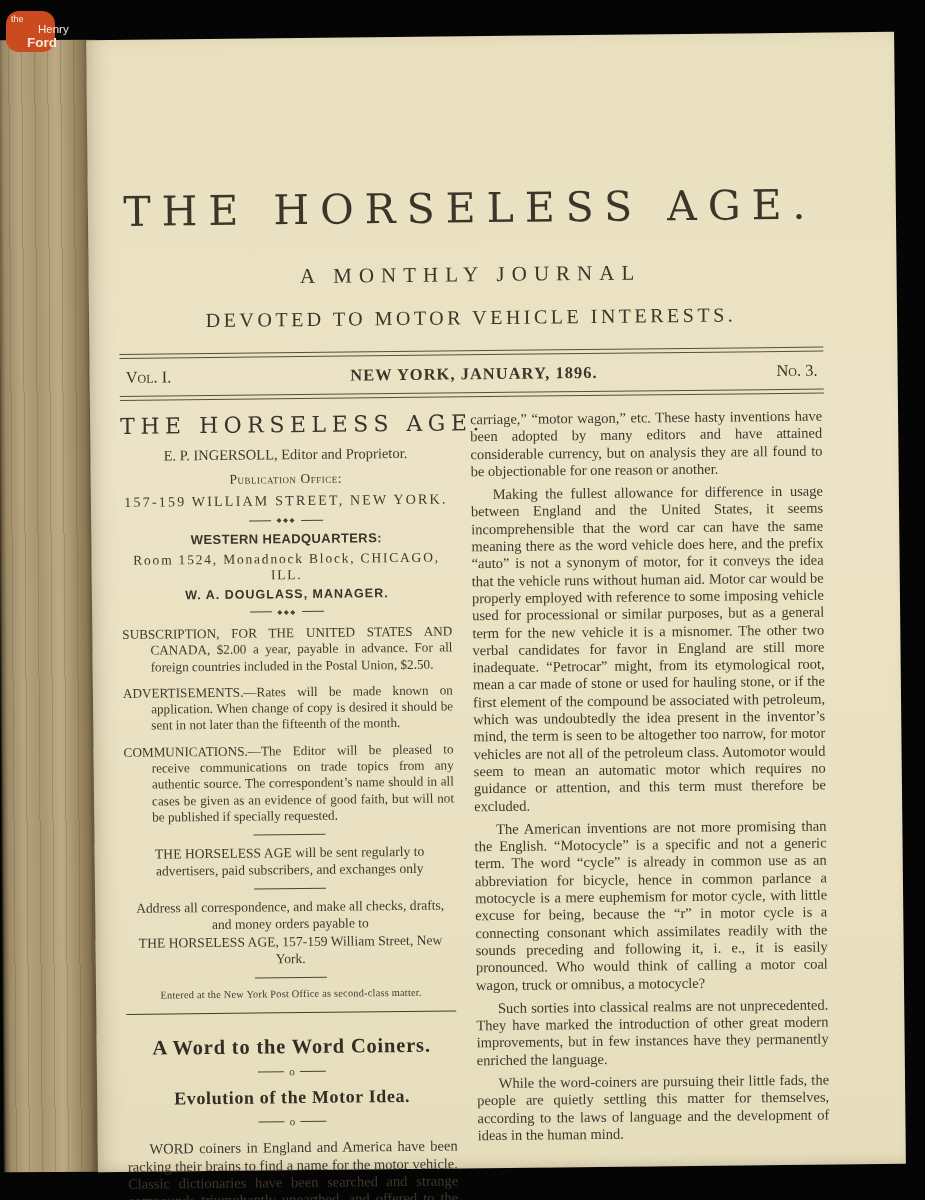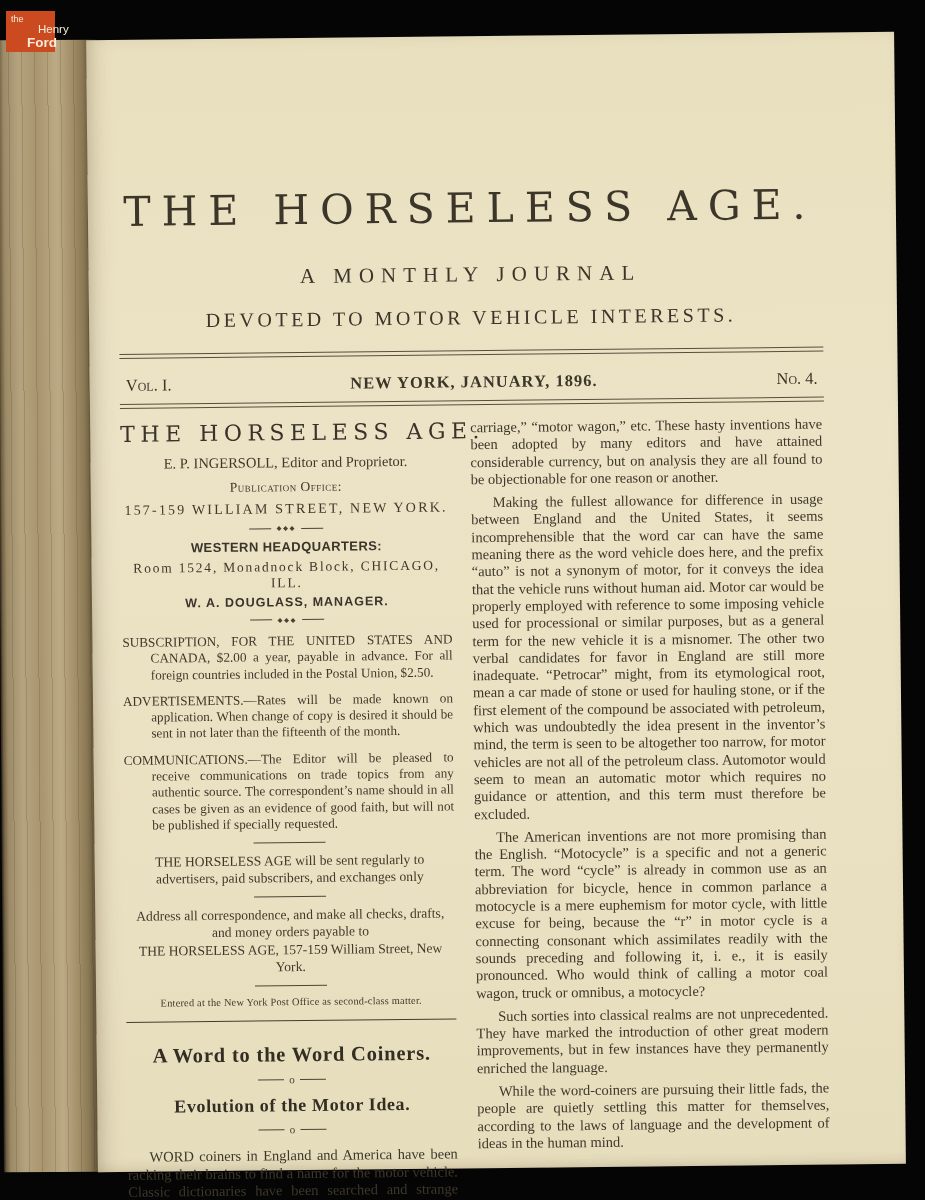--- a/index.html
+++ b/index.html
@@ -39,21 +39,21 @@
   .rule-double { border-top:1px solid #564f3c; border-bottom:1px solid #564f3c; height:3px; }
   .rule-short  { width:72px; margin:10px auto; border-top:1.4px solid #4d4634; }
   .rule-long   { margin:13px 0 0; border-top:1.6px solid #433d2d; }
   .mh-rule-top { margin-top:21px; }
   .mh-rule-bot { margin-top:0; }
   
   .issue-row {
     display:flex; justify-content:space-between; align-items:baseline;
     padding:9px 6px 8px; font-size:16.5px; color:#3c362a;
   }
-  .sc { font-variant:small-caps;margin-top:8px; }
+  .sc { font-variant:small-caps; }
   .dateline { font-weight:700; letter-spacing:1px; }
   
   .columns { display:flex; gap:20px; margin-top:13px; }
   .col-left  { width:330px; }
   .col-right { width:352px; }
   
   .lc-title { text-align:center; font-family:"DejaVu Serif", serif; font-size:22px; letter-spacing:5.5px; white-space:nowrap; color:#39332a;}
   .lc-editor { text-align:center; margin-top:9px; font-size:14.5px; }
   .lc-pub    { text-align:center; margin-top:8px; font-size:13.5px; letter-spacing:.5px; }
   .lc-addr   { text-align:center; margin-top:6px; font-size:14px; letter-spacing:2.2px; }
@@ -80,21 +80,21 @@
   h2,h3 { font-family:"Liberation Serif", serif; }
   
   .body-p { margin:6px 0 0; font-size:14.5px; line-height:17.3px; text-align:justify; color:#3e382b; }
   .body-p.first { margin-top:12px; }
   .indent { text-indent:1.5em; }
   .col-right .body-p:first-child { margin-top:1px; }
   
   .hf-logo {
     position:absolute; left:6px; top:11px; width:49px; height:41px;
     background:#cc4a20; color:#f7ecd9;
-    font-family:"Liberation Sans", sans-serif; line-height:1; z-index:5;
+    font-family:"Liberation Sans", sans-serif; line-height:1; z-index:5;border-radius:13px;
   }
   .hf-the   { position:absolute; left:5px;  top:4px;  font-size:9px;  font-weight:400; }
   .hf-henry { position:absolute; left:13px; top:13px; font-size:11.5px; font-weight:400;margin-left:19px; }
   .hf-ford  { position:absolute; left:21px;  top:25px; font-size:13.5px; font-weight:700; }
 </style>
 </head>
 <body>
 
 <div class="stage">
 
@@ -106,21 +106,21 @@
       <div class="masthead">
         <div class="mh-title">THE HORSELESS AGE.</div>
         <div class="mh-sub1">A MONTHLY JOURNAL</div>
         <div class="mh-sub2">DEVOTED TO MOTOR VEHICLE INTERESTS.</div>
       </div>
 
       <div class="rule-double mh-rule-top"></div>
       <div class="issue-row">
         <span class="sc">Vol. I.</span>
         <span class="dateline">NEW YORK, JANUARY, 1896.</span>
-        <span class="sc">No. 4.</span>
+        <span class="sc">No. 3.</span>
       </div>
       <div class="rule-double mh-rule-bot"></div>
 
       <div class="columns">
 
         <div class="col-left">
           <div class="lc-title">THE HORSELESS AGE.</div>
           <div class="lc-editor">E. P. INGERSOLL, Editor and Proprietor.</div>
           <div class="lc-pub sc">Publication Office:</div>
           <div class="lc-addr">157-159 WILLIAM STREET, NEW YORK.</div>

